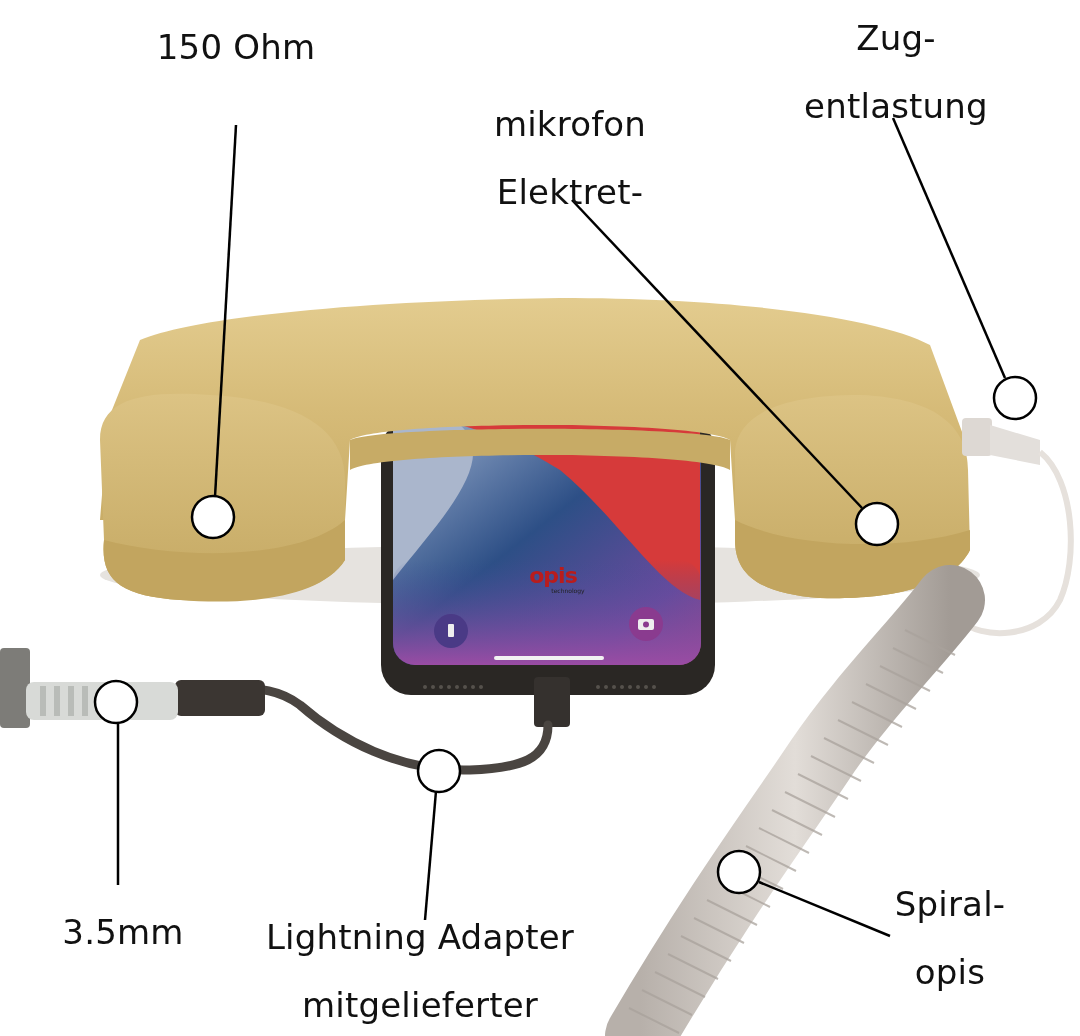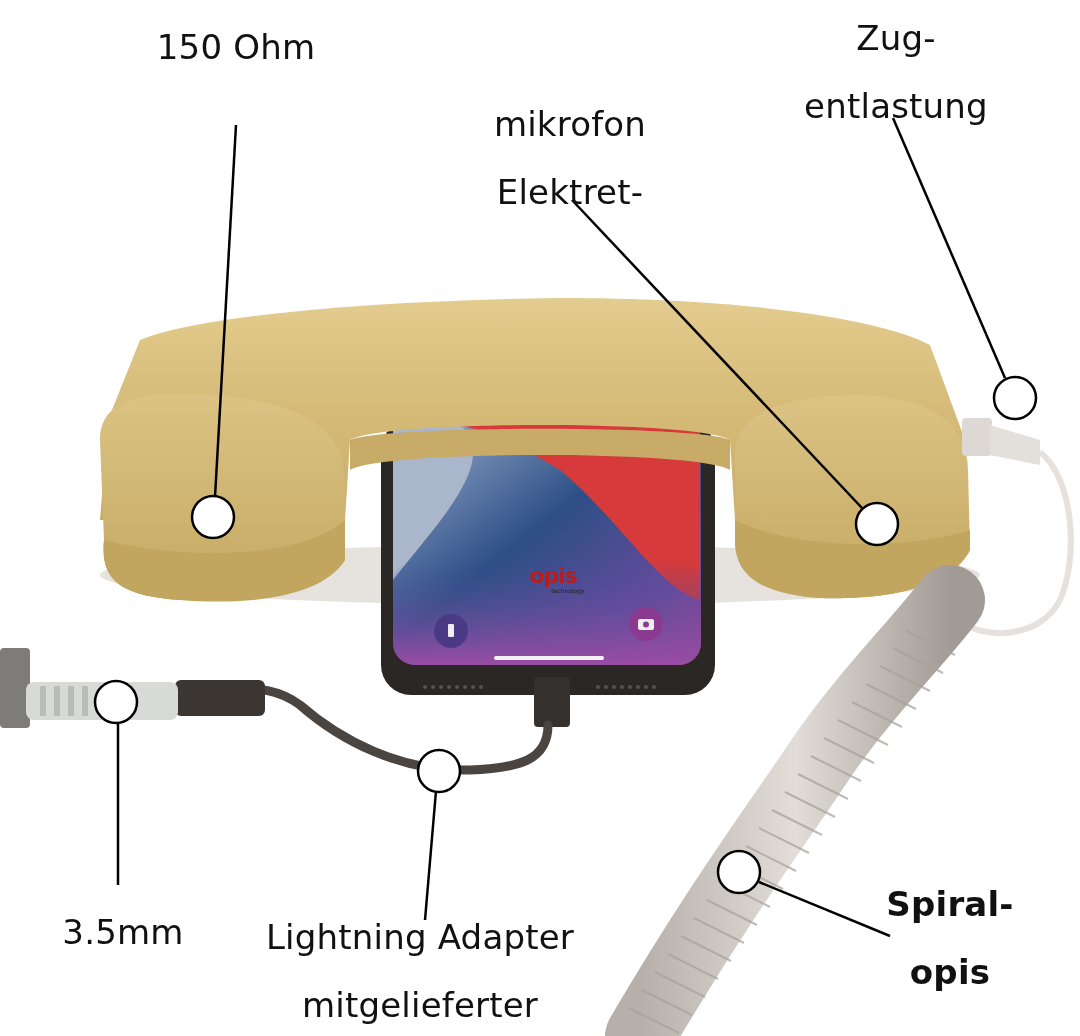--- a/index.html
+++ b/index.html
@@ -188,18 +188,18 @@
   <span>Zug-</span>
   <span>entlastung</span>
 </div>
 <div class="label" style="left:48px; top:888px; width:150px;">
   <span>3.5mm</span>
 </div>
 <div class="label" style="left:250px; top:893px; width:340px;">
   <span>Lightning Adapter</span>
   <span>mitgelieferter</span>
 </div>
-<div class="label" style="left:880px; top:860px; width:140px;font-weight:bold;">
+<div class="label" style="left:880px; top:860px; width:140px;">
   <span>Spiral-</span>
   <span>opis</span>
 </div>
 
 </div>
 
 </body></html>

